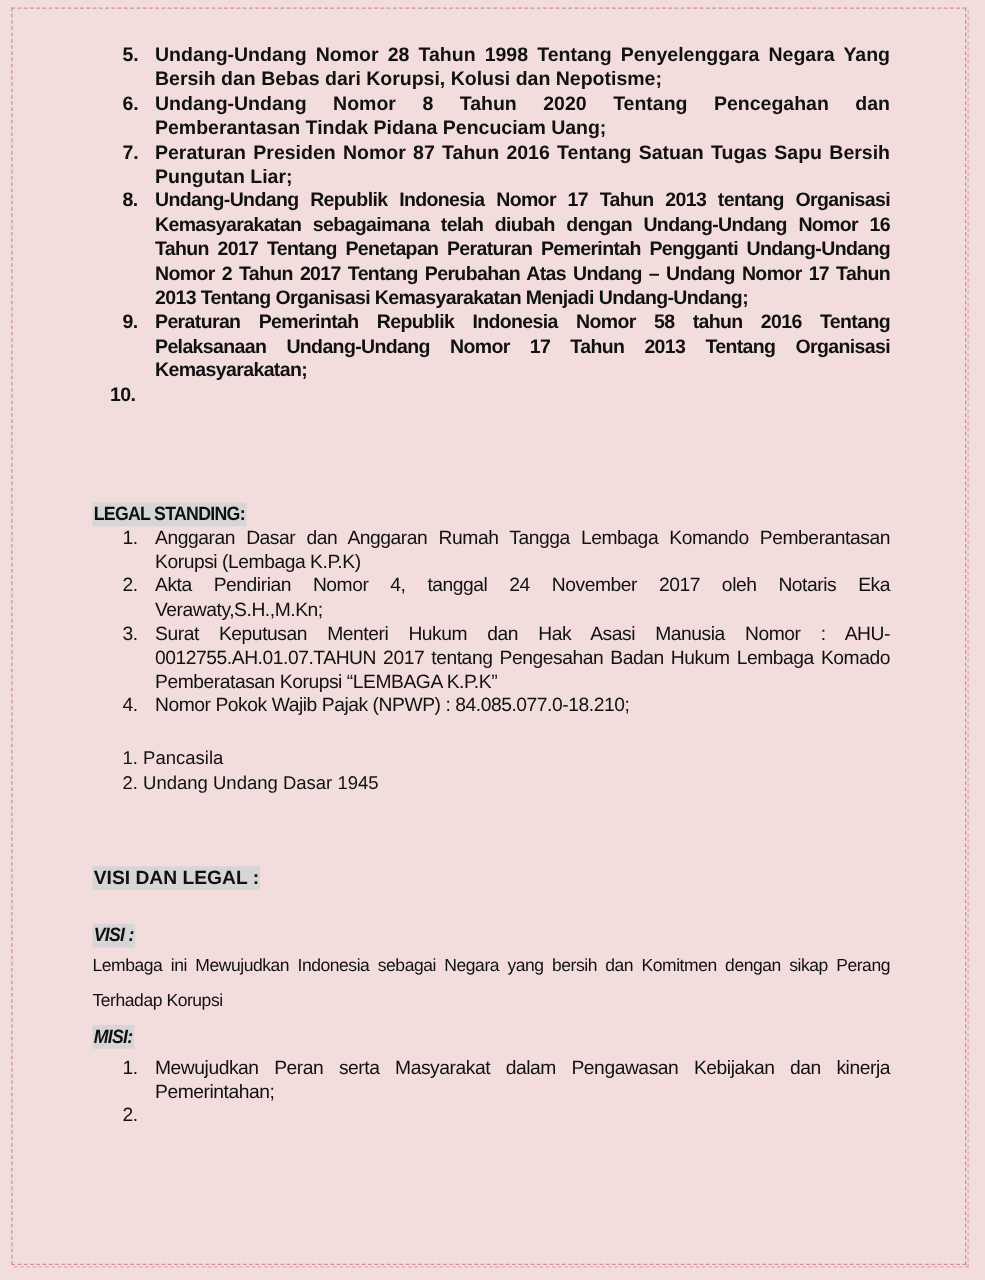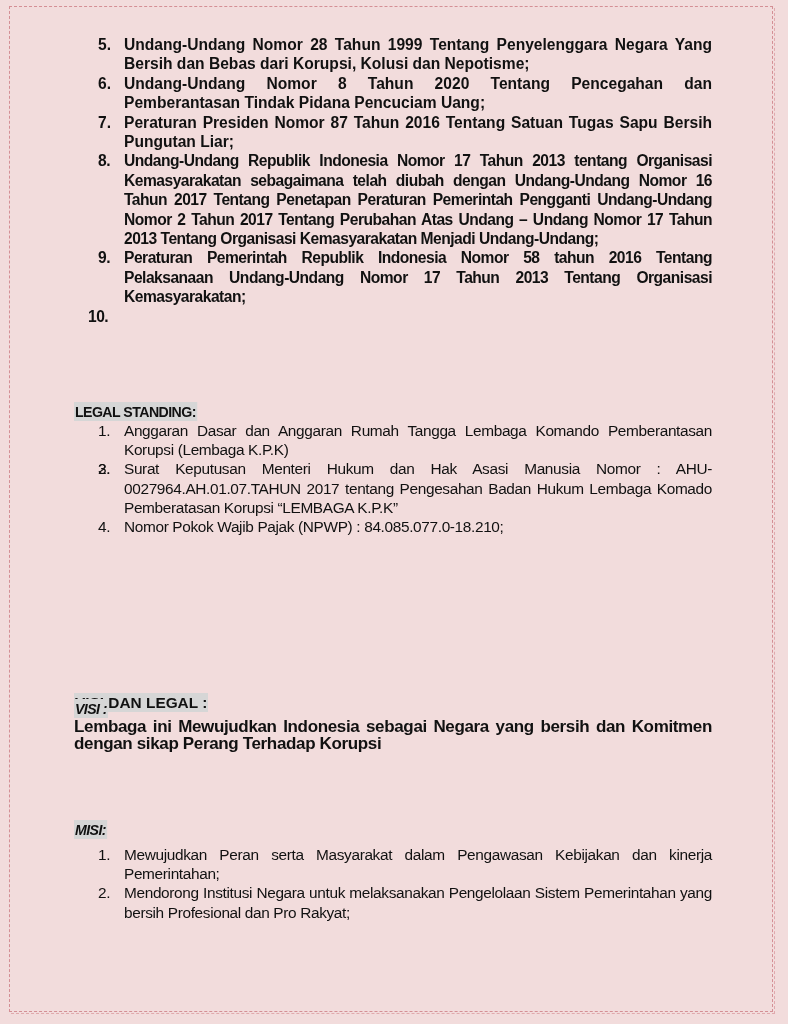--- a/index.html
+++ b/index.html
@@ -58,74 +58,77 @@
   }
   .norm-list li .num { position:absolute; left:24px; top:0; }
   .asas-list li {
     font-family:"Liberation Sans", sans-serif;
     font-size:14.8px;
     line-height:19.5px;
     padding-left:24px;
   }
   .para {
     font-family:"Liberation Sans", sans-serif;
-    font-size:17px;
-    line-height:17px;
+    font-size:14px;
+    line-height:28px;
     text-align:justify;
     letter-spacing:-0.35px;
     margin:0;
-    font-weight:bold;
   }
   .block { position:absolute; left:0; width:638px; }
 </style>
 </head>
 <body>
 
 <div class="frame-shadow"></div>
 <div class="frame"></div>
 
 <div class="content">
 
   <div class="block" style="top:0;">
     <ol class="bold-list">
-      <li><span class="num">5.</span><span>Undang-Undang Nomor 28 Tahun 1999 Tentang Penyelenggara Negara Yang Bersih dan Bebas dari Korupsi, Kolusi dan Nepotisme;</span></li>
+      <li><span class="num">5.</span><span>Undang-Undang Nomor 28 Tahun 1998 Tentang Penyelenggara Negara Yang Bersih dan Bebas dari Korupsi, Kolusi dan Nepotisme;</span></li>
       <li><span class="num">6.</span><span>Undang-Undang Nomor 8 Tahun 2020 Tentang Pencegahan dan Pemberantasan Tindak Pidana Pencuciam Uang;</span></li>
       <li><span class="num">7.</span><span>Peraturan Presiden Nomor 87 Tahun 2016 Tentang Satuan Tugas Sapu Bersih Pungutan Liar;</span></li>
       <li style="font-family:'Liberation Sans',sans-serif; letter-spacing:-0.5px; word-spacing:0px;"><span class="num">8.</span><span>Undang-Undang Republik Indonesia Nomor 17 Tahun 2013 tentang Organisasi Kemasyarakatan sebagaimana telah diubah dengan Undang-Undang Nomor 16 Tahun 2017 Tentang Penetapan Peraturan Pemerintah Pengganti Undang-Undang Nomor 2 Tahun 2017 Tentang Perubahan Atas Undang – Undang Nomor 17 Tahun 2013 Tentang Organisasi Kemasyarakatan Menjadi Undang-Undang;</span></li>
       <li style="letter-spacing:-0.5px;"><span class="num">9.</span><span>Peraturan Pemerintah Republik Indonesia Nomor 58 tahun 2016 Tentang Pelaksanaan Undang-Undang Nomor 17 Tahun 2013 Tentang Organisasi Kemasyarakatan;</span></li>
       <li class="two-digit" style="letter-spacing:-0.5px;"><span class="num" style="left:14px;">10.</span></li>
     </ol>
   </div>
 
   <div class="block" style="top:367px;">
     <div class="heading narrow">LEGAL STANDING:</div>
     <ol class="norm-list">
       <li><span class="num">1.</span><span>Anggaran Dasar dan Anggaran Rumah Tangga Lembaga Komando Pemberantasan Korupsi (Lembaga K.P.K)</span></li>
-      <li><span class="num">2.</span></li>
-      <li><span class="num">3.</span><span>Surat Keputusan Menteri Hukum dan Hak Asasi Manusia Nomor : AHU-0027964.AH.01.07.TAHUN 2017 tentang Pengesahan Badan Hukum Lembaga Komado Pemberatasan Korupsi  “LEMBAGA K.P.K”</span></li>
+      <li><span class="num">2.</span><span>Akta Pendirian Nomor 4, tanggal 24 November 2017 oleh Notaris Eka Verawaty,S.H.,M.Kn;</span></li>
+      <li><span class="num">3.</span><span>Surat Keputusan Menteri Hukum dan Hak Asasi Manusia Nomor : AHU-0012755.AH.01.07.TAHUN 2017 tentang Pengesahan Badan Hukum Lembaga Komado Pemberatasan Korupsi  “LEMBAGA K.P.K”</span></li>
       <li><span class="num">4.</span><span>Nomor Pokok Wajib Pajak (NPWP) : 84.085.077.0-18.210;</span></li>
     </ol>
   </div>
 
   <div class="block" style="top:563px;">
+    <ol class="asas-list">
+      <li><span>1.</span> <span>Pancasila</span></li>
+      <li><span>2.</span> <span>Undang Undang Dasar 1945</span></li>
+    </ol>
   </div>
 
   <div class="block" style="top:658px;">
     <div class="heading">VISI DAN LEGAL :</div>
   </div>
 
-  <div class="block" style="top:664px;">
+  <div class="block" style="top:704px;">
     <div class="heading italic narrow">VISI :</div>
     <p class="para">Lembaga ini Mewujudkan Indonesia sebagai Negara yang bersih dan Komitmen dengan sikap Perang Terhadap Korupsi</p>
   </div>
 
   <div class="block" style="top:748px;margin-top:37px;">
     <div class="heading italic narrow">MISI:</div>
   </div>
 
   <div class="block" style="top:810px;">
     <ol class="norm-list">
       <li><span class="num">1.</span><span>Mewujudkan Peran serta Masyarakat dalam Pengawasan Kebijakan dan kinerja Pemerintahan;</span></li>
-      <li><span class="num">2.</span><span>Mendorong Institusi Negara untuk melaksanakan Pengelolaan Sistem Pemerintahan yang bersih Profesional dan Pro Rakyat;</span></li>
+      <li><span class="num">2.</span></li>
     </ol>
   </div>
 
 </div>
 
 </body></html>

